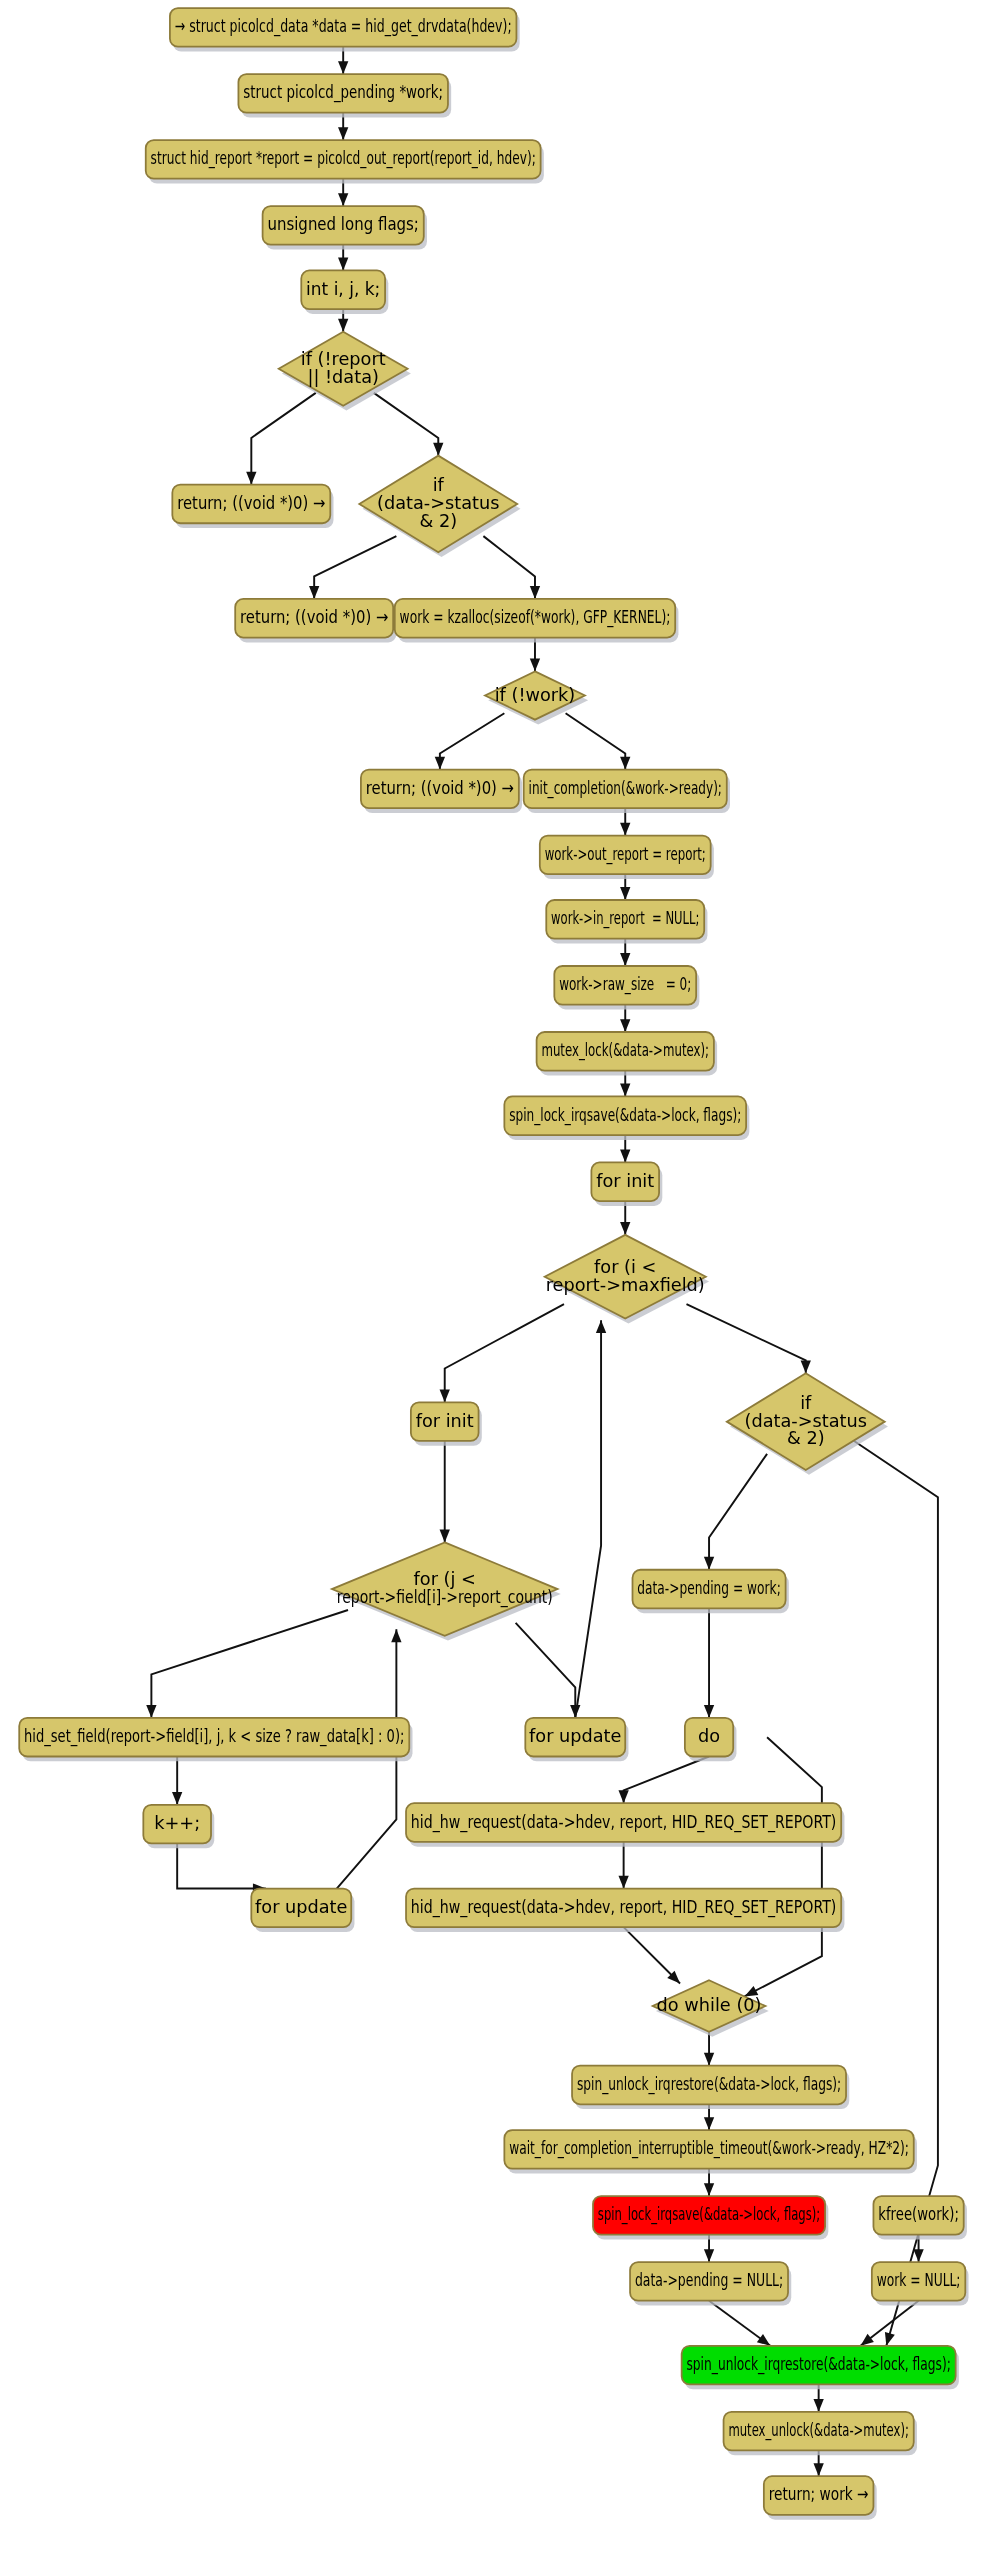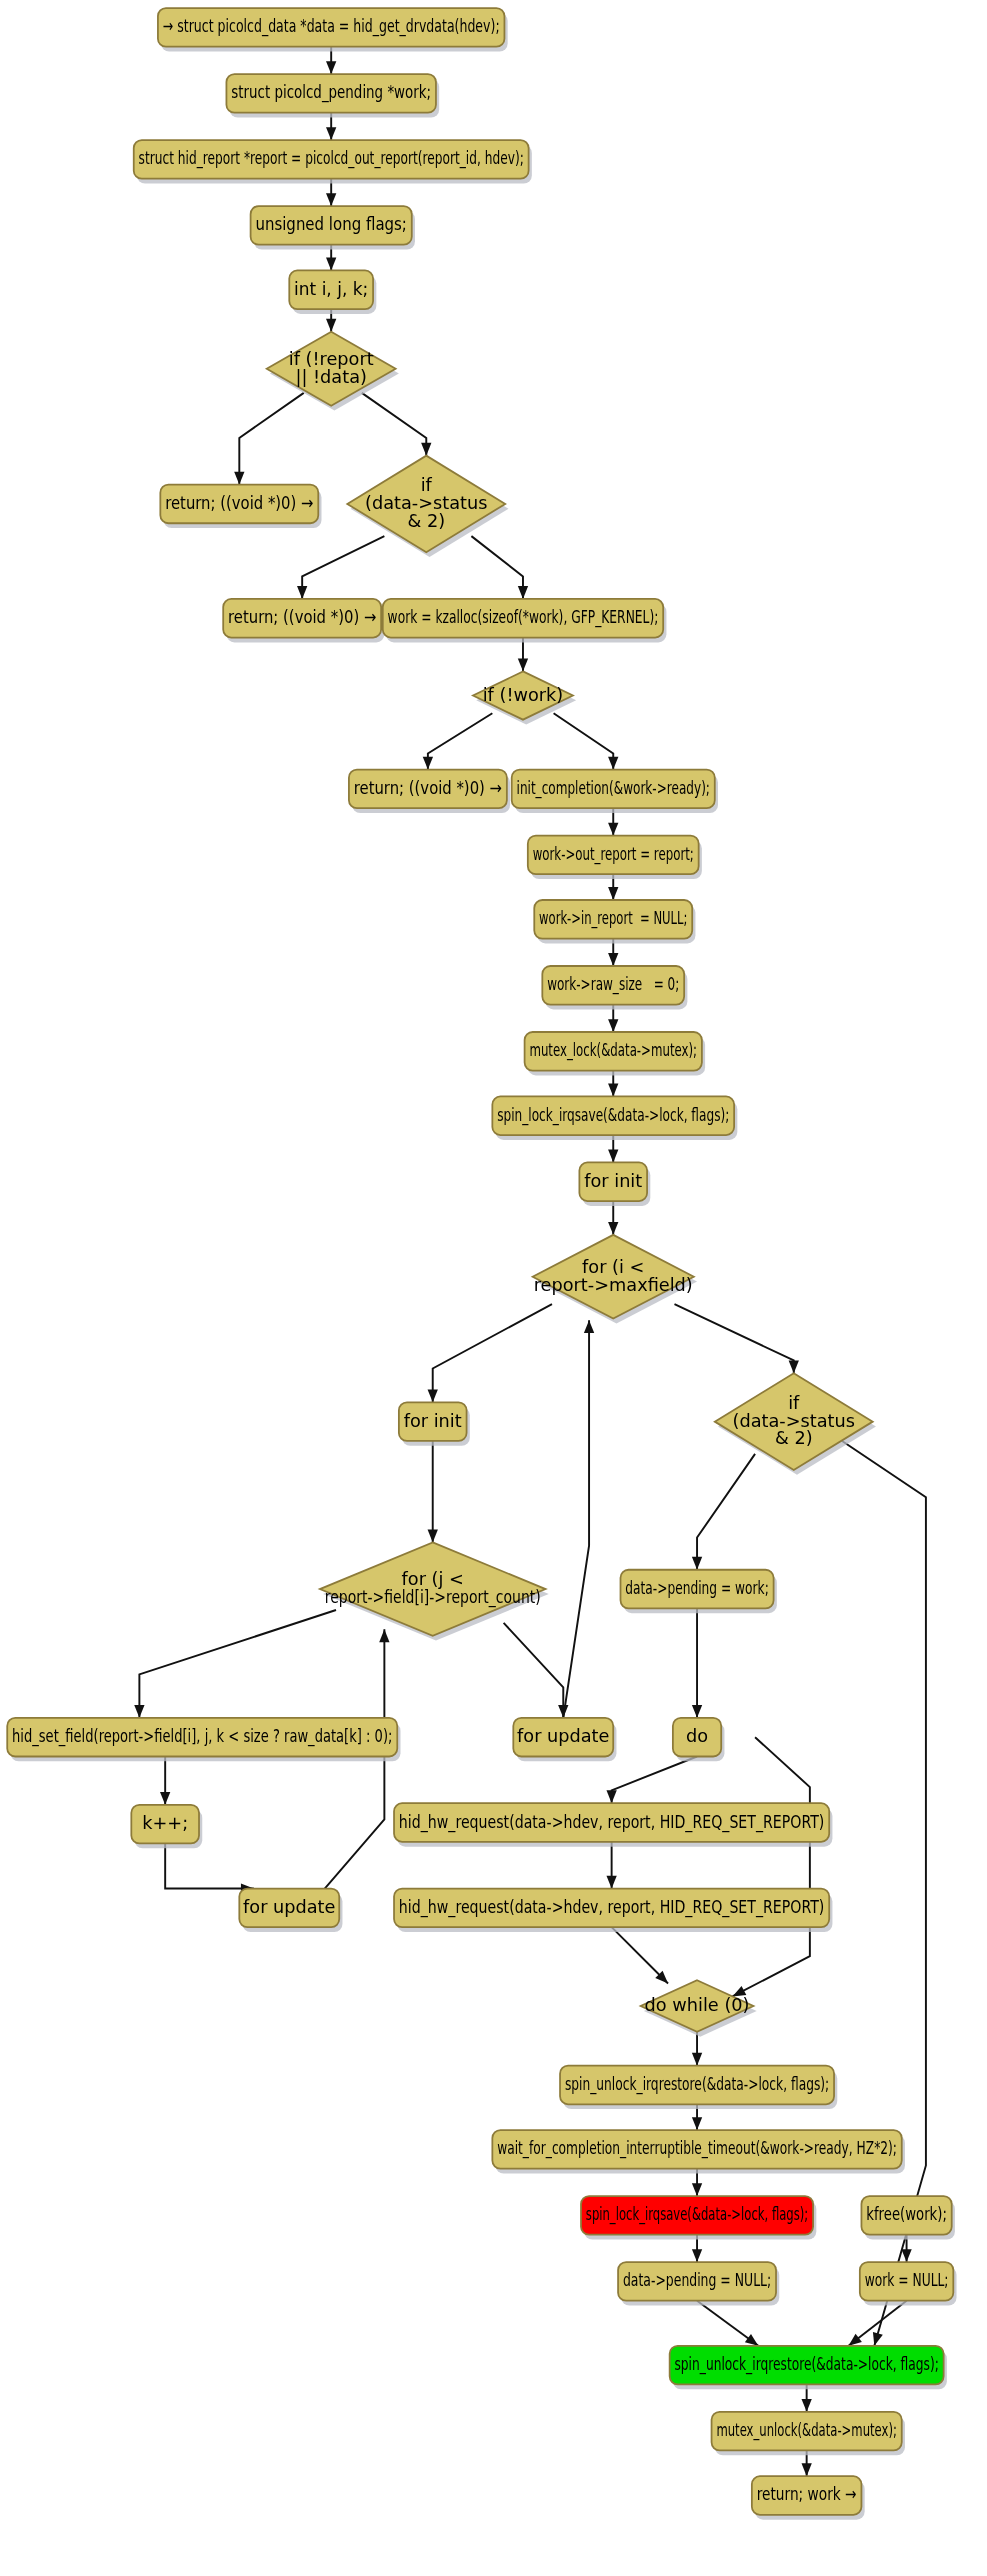--- a/index.html
+++ b/index.html
@@ -9,21 +9,21 @@
   }
   body {
     width: 988px;
     height: 2576px;
     font-family: "DejaVu Sans", sans-serif;
     position: relative;
     overflow: hidden;
   }
   #chart-root {
     position: absolute;
-    left: 4px; top: 0;
+    left: 16px; top: 0;
     width: 811px;
     height: 2576px;
     border-radius: 17px;
   }
   svg { display: block; }
   .node-text {
     font-family: "DejaVu Sans", sans-serif;
     font-size: 11px;
     fill: #000000;
     dominant-baseline: middle;

